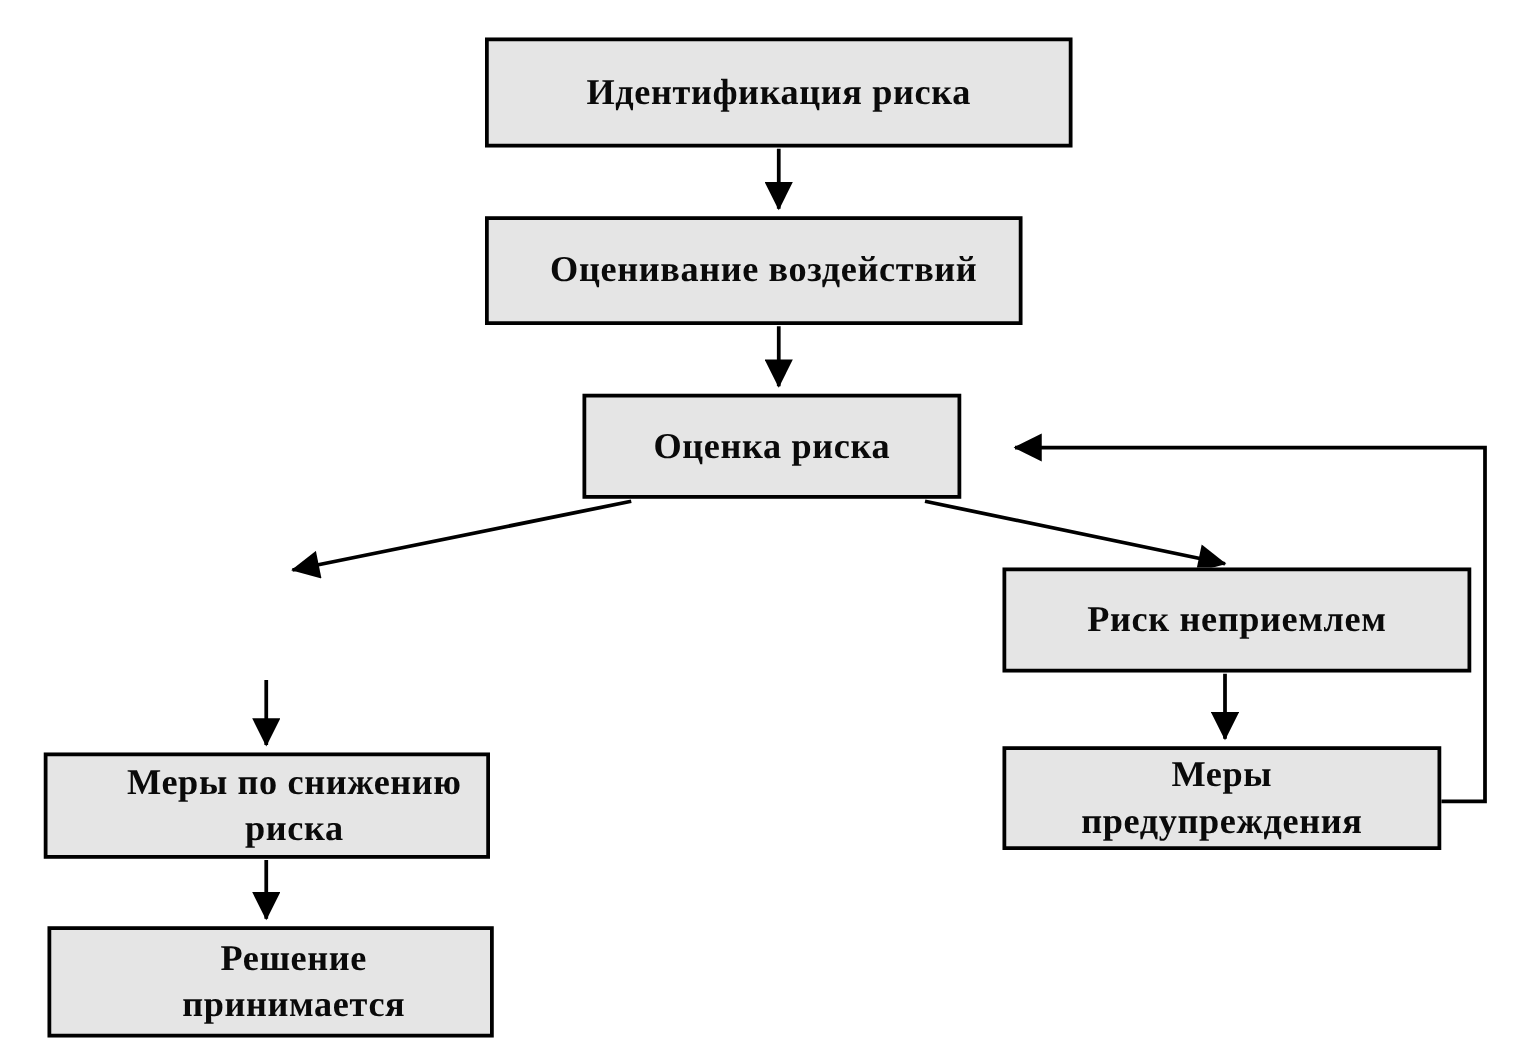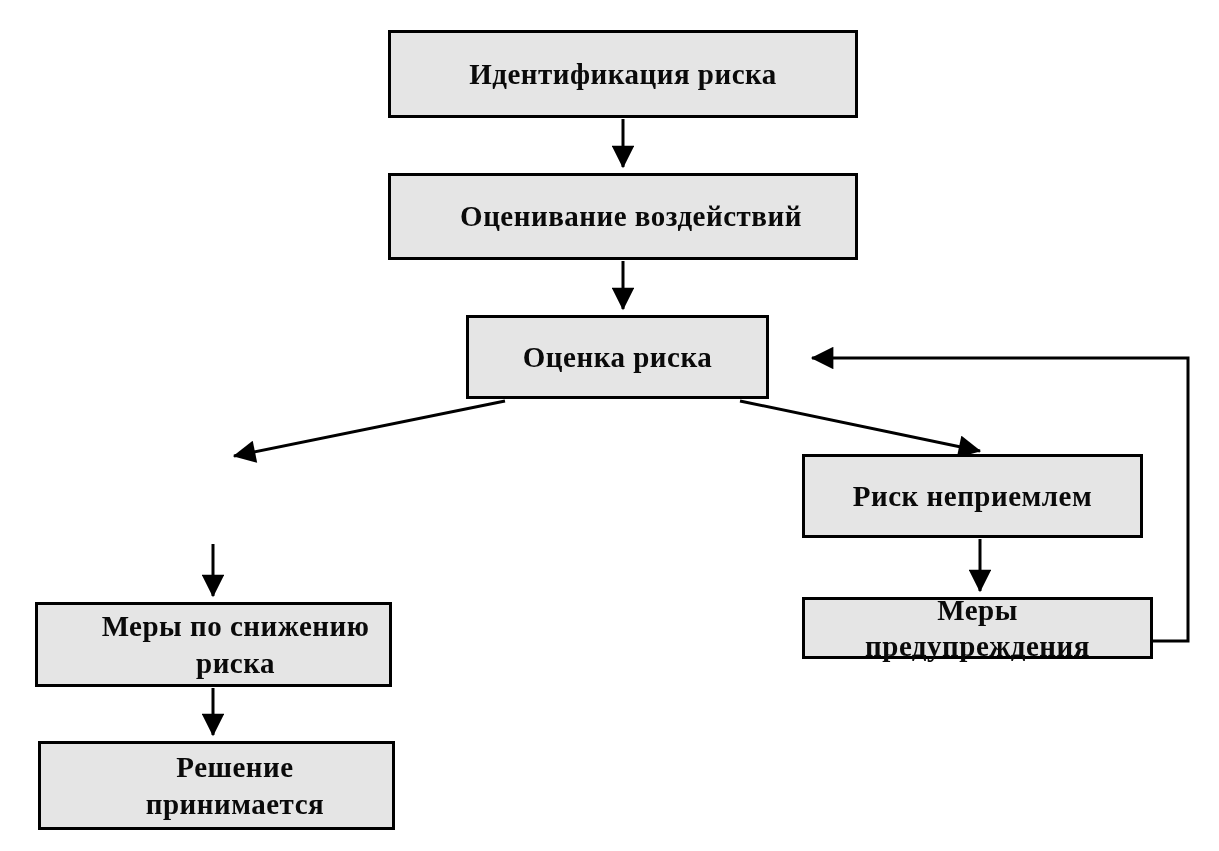--- a/index.html
+++ b/index.html
@@ -33,27 +33,27 @@
     justify-content: center;
     text-align: center;
     font-size: 29px;
     font-weight: 600;
     color: #0a0a0a;
     line-height: 1.25;
     white-space: pre-line;
     letter-spacing: 0.5px;
   }
   .node-identification     { left: 388px; top: 30px;  width: 470px; height: 88px; }
-  .node-impact-assessment  { left: 388px; top: 173px; width: 470px; height: 87px; padding-left: 16px; }
+  .node-impact-assessment  { left: 388px; top: 173px; width: 430px; height: 87px; padding-left: 16px; }
   .node-risk-evaluation    { left: 466px; top: 315px; width: 303px; height: 84px; }
   .node-risk-acceptable    { left: 35px;  top: 460px; width: 357px; height: 83px; }
   .node-risk-reduction     { left: 35px;  top: 602px; width: 357px; height: 85px; padding-left: 44px; }
   .node-decision           { left: 38px;  top: 741px; width: 357px; height: 89px; padding-left: 37px; }
-  .node-risk-unacceptable  { left: 802px; top: 454px; width: 341px; height: 84px; }
-  .node-prevention         { left: 802px; top: 597px; width: 351px; height: 62px; }
+  .node-risk-unacceptable  { left: 802px; top: 454px; width: 375px; height: 84px; }
+  .node-prevention         { left: 802px; top: 597px; width: 351px; height: 83px; }
 </style>
 </head>
 <body>
 
 <div class="canvas">
 
   <svg class="edges" viewBox="0 0 1219 851" xmlns="http://www.w3.org/2000/svg">
     <defs>
       <marker id="arrow" viewBox="0 0 10 10" refX="9.5" refY="5" markerWidth="8" markerHeight="7.5" orient="auto-start-reverse">
         <path d="M0,0 L10,5 L0,10 z" fill="#000000"></path>

